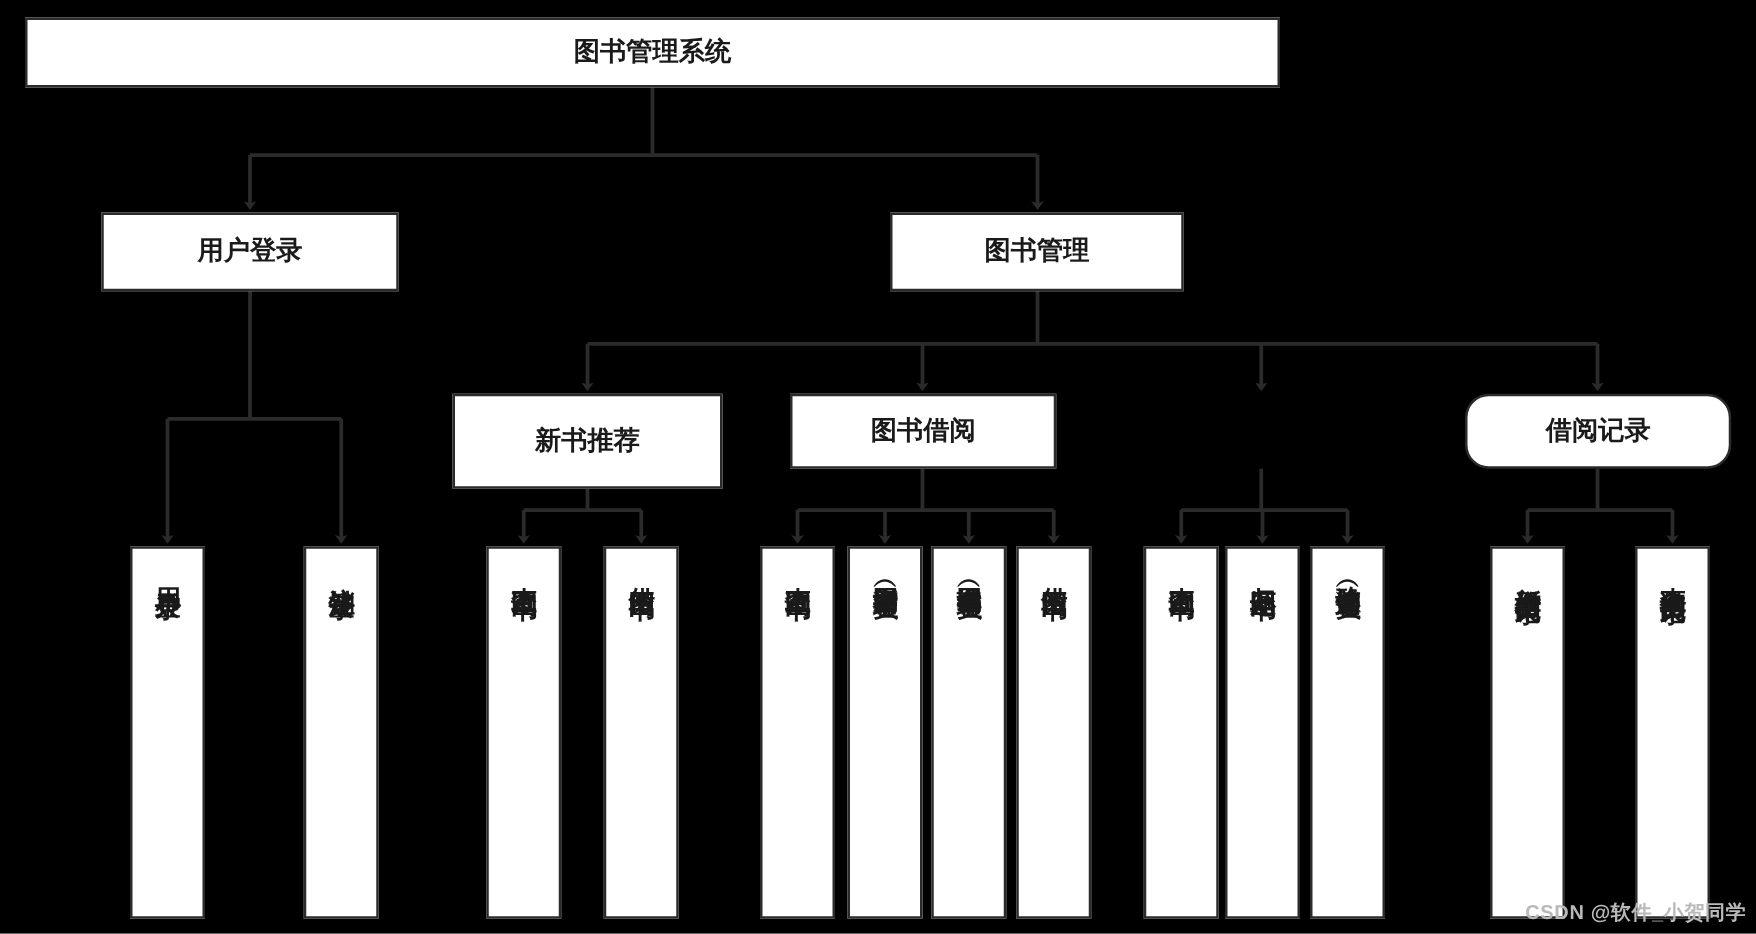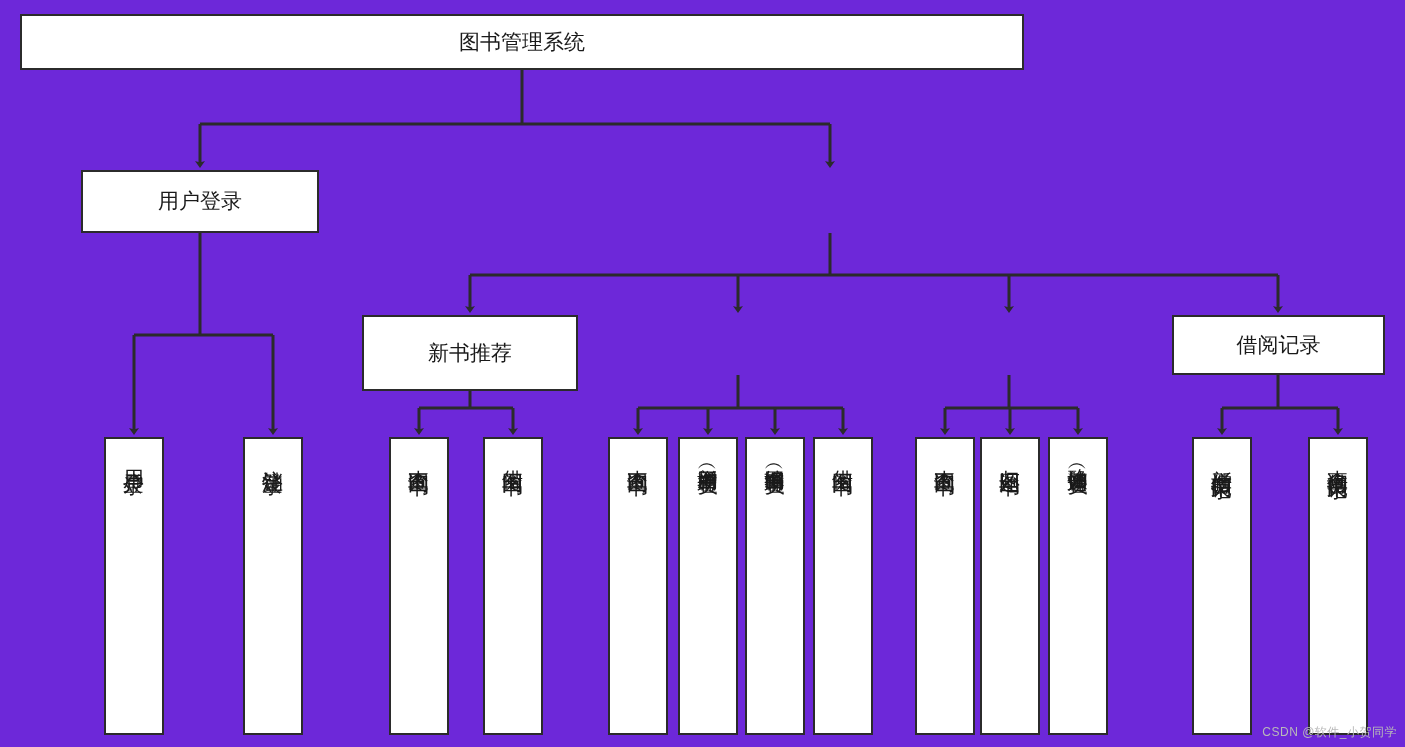--- a/index.html
+++ b/index.html
@@ -7,22 +7,23 @@
     padding: 0;
     background: #ffffff;
   }
   body {
     font-family: "Liberation Sans", "DejaVu Sans", sans-serif;
   }
   #canvas {
     position: relative;
     width: 1405px;
     height: 747px;
-    background: #6d28d9;
+    background: #000000;
     overflow: hidden;
+    font-weight: bold;
   }
   svg#edges {
     position: absolute;
     left: 0;
     top: 0;
     width: 1405px;
     height: 747px;
   }
   .node {
     position: absolute;
@@ -56,21 +57,21 @@
     line-height: 1;
   }
   .node.vert.long .lbl {
     font-size: 20px;
     letter-spacing: 1px;
   }
   #watermark {
     position: absolute;
     right: 8px;
     bottom: 6px;
-    font-size: 12px;
+    font-size: 16px;
     color: #b9b9b9;
     white-space: nowrap;
     letter-spacing: 0.5px;
   }
 </style>
 </head>
 <body>
 
 <div id="canvas">
 
@@ -124,25 +125,31 @@
     </g>
   </svg>
 
   <div class="node horiz" id="n-root" style="left: 20px; top: 14px; width: 1004px; height: 56px;">
     <span class="lbl">图书管理系统</span>
   </div>
 
   <div class="node horiz" id="n-l1-0" style="left: 81px; top: 170px; width: 238px; height: 63px;">
     <span class="lbl">用户登录</span>
   </div>
+  <div class="node horiz" id="n-l1-1" style="left: 712px; top: 170px; width: 235px; height: 63px;">
+    <span class="lbl">图书管理</span>
+  </div>
 
   <div class="node horiz" id="n-l2-0" style="left: 362px; top: 315px; width: 216px; height: 76px;">
     <span class="lbl">新书推荐</span>
   </div>
-  <div class="node horiz" id="n-l2-3" style="left: 1172px; top: 315px; width: 213px; height: 60px;">
+  <div class="node horiz" id="n-l2-1" style="left: 632px; top: 315px; width: 213px; height: 60px;">
+    <span class="lbl">图书借阅</span>
+  </div>
+  <div class="node horiz" id="n-l2-3" style="left: 1172px; top: 315px; width: 213px; height: 60px; border-radius: 19px;">
     <span class="lbl">借阅记录</span>
   </div>
 
   <div class="node vert" id="n-lf-0" style="left: 104px; top: 437px; width: 60px; height: 298px;">
     <span class="lbl">用户登录</span>
   </div>
   <div class="node vert" id="n-lf-1" style="left: 243px; top: 437px; width: 60px; height: 298px;">
     <span class="lbl">注销登录</span>
   </div>
   <div class="node vert" id="n-lf-2" style="left: 389px; top: 437px; width: 60px; height: 298px;">

